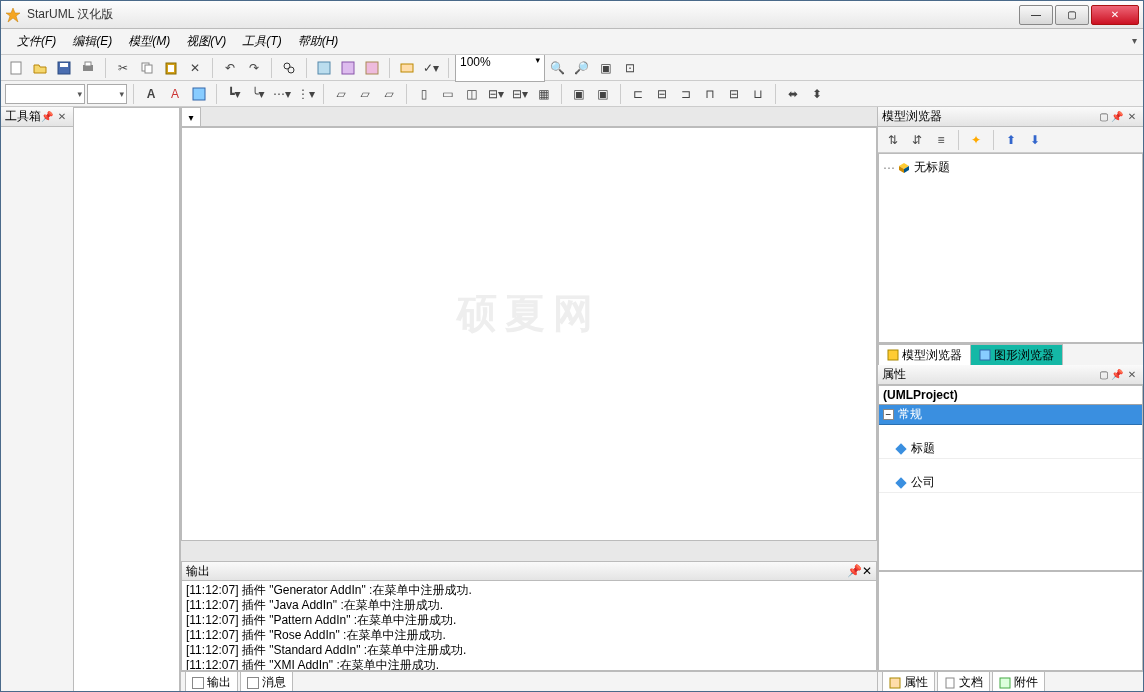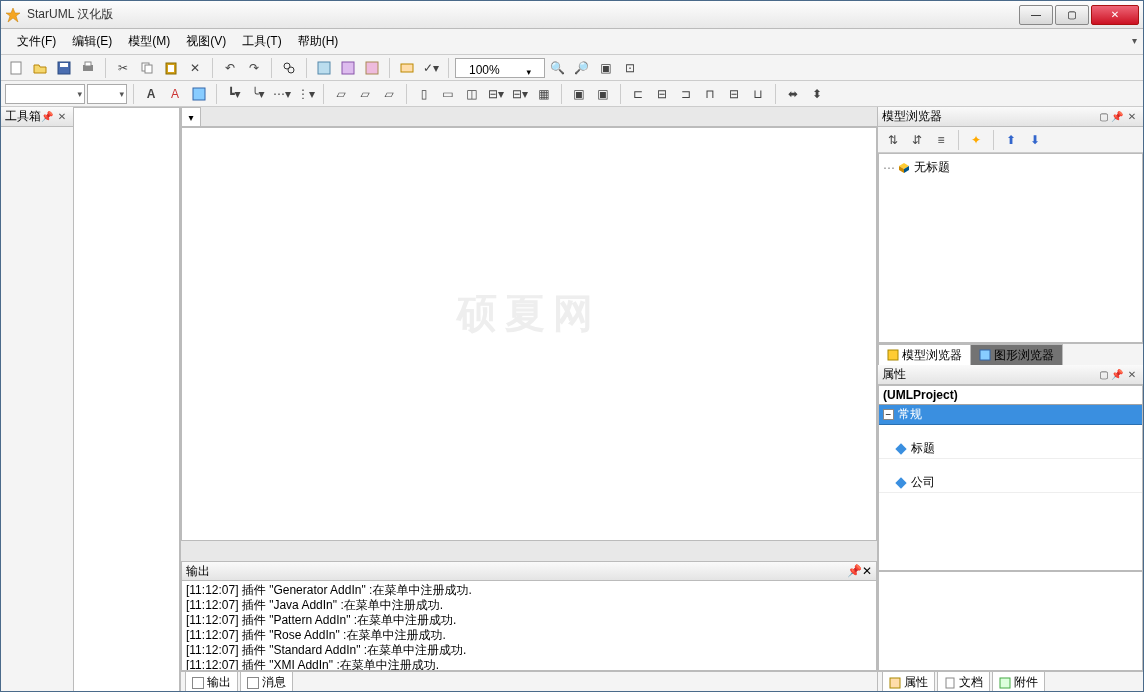--- a/index.html
+++ b/index.html
@@ -4,26 +4,26 @@
 <style>
 * { box-sizing: border-box; margin: 0; padding: 0; font-family: "Microsoft YaHei", "SimSun", Tahoma, sans-serif; font-size: 12px; }
 body { background: #f0f0f0; width: 1144px; height: 692px; overflow: hidden; border: 1px solid #4a6a8a; }
 .titlebar { height: 28px; background: linear-gradient(to bottom, #fdfdfd, #e8e8e8); display: flex; align-items: center; padding: 0 4px; border-bottom: 1px solid #bbb; }
 .titlebar .icon { width: 16px; height: 16px; margin-right: 6px; }
 .titlebar .title { flex: 1; font-size: 12px; color: #333; }
 .win-btns { display: flex; gap: 0; }
 .win-btn { width: 34px; height: 20px; border: 1px solid #888; background: linear-gradient(to bottom,#f8f8f8,#d8d8d8); display:flex;align-items:center;justify-content:center; font-size:10px; margin-left:2px; border-radius:2px; cursor:pointer; }
 .win-close { width: 48px; background: linear-gradient(to bottom,#e67,#c12); color:#fff; border-color:#a11; }
 .menubar { height: 26px; background: #f4f4f4; display: flex; align-items: center; padding: 0 8px; border-bottom: 1px solid #ccc; position:relative; }
-.menubar .menu-item { padding: 4px 8px; cursor:pointer; }
+.menubar .menu-item { padding: 4px 8px; cursor:pointer;font-style:italic; }
 .menubar .chevron { position:absolute; right:6px; top:6px; font-size:10px; color:#555; }
 .toolbar { height: 26px; background: #f4f4f4; display: flex; align-items: center; padding: 0 4px; border-bottom: 1px solid #ccc; gap:2px; }
 .tb-btn { width:22px; height:22px; display:flex; align-items:center; justify-content:center; cursor:pointer; border:1px solid transparent; color:#444; }
 .tb-sep { width:1px; height:20px; background:#ccc; margin:0 4px; }
-.tb-zoom { width:90px; height:20px; border:1px solid #aaa; background:#fff; font-size:12px; padding:0 13px; display:flex; align-items:flex-end; justify-content:space-between;}
+.tb-zoom { width:90px; height:28px; border:1px solid #aaa; background:#fff; font-size:12px; padding:0 4px; display:flex; align-items:flex-start; justify-content:space-between;}
 .tb-combo { width:80px; height:20px; border:1px solid #aaa; background:#fff; display:flex; align-items:center; justify-content:flex-end; padding:0 2px; color:#555;}
 .main { display:flex; height: 586px; }
 .left-col { width: 180px; border-right:1px solid #bbb; display:flex; flex-direction:row; background:#f4f4f4; }
 .panel-header { height:20px; background:linear-gradient(to bottom,#fafafa,#e4e4e4); border-bottom:1px solid #bbb; display:flex; align-items:center; padding:0 4px; font-size:12px; }
 .panel-header .title { flex:1; }
 .panel-header .pin, .panel-header .x { width:14px; height:14px; display:flex; align-items:center; justify-content:center; font-size:10px; cursor:pointer; color:#555; }
 .center-col { flex:1; display:flex; flex-direction:column; background:#e8e8e8; }
 .canvas-tabs { height:20px; display:flex; }
 .canvas-tabs .tab-sel { width:20px; border:1px solid #bbb; background:#fff; display:flex; align-items:center; justify-content:center; font-size:10px; cursor:pointer; }
 .canvas-tabs .tab-bar { flex:1; border-bottom:1px solid #bbb; }
@@ -33,21 +33,21 @@
 .output-header .title { flex:1; }
 .output-body { height:90px; background:#fff; border:1px solid #bbb; border-top:none; overflow-y:scroll; padding:2px 4px; font-size:12px; line-height:15px; }
 .right-col { width: 266px; border-left:1px solid #bbb; display:flex; flex-direction:column; background:#f4f4f4; }
 .browser-toolbar { height:26px; background:#f4f4f4; border-bottom:1px solid #ccc; display:flex; align-items:center; padding:0 4px; gap:2px; }
 .tree-area { flex:1; background:#fff; border:1px solid #bbb; margin:0; padding:4px; }
 .tree-item { display:flex; align-items:center; gap:4px; padding:1px 0; }
 .tree-dots { color:#888; letter-spacing:-1px; }
 .cube-icon { width:12px; height:12px; }
 .tab-row { height:22px; display:flex; border-top:1px solid #bbb; background:#f4f4f4; }
 .tab-btn { padding:2px 8px; display:flex; align-items:center; gap:3px; border:1px solid #bbb; border-bottom:none; background:#fff; margin-right:-1px; cursor:pointer; font-size:12px; }
-.tab-btn.inactive { background:#737373; }
+.tab-btn.inactive { background:#14b8a6; }
 .props-body { flex:1; background:#fff; border:1px solid #bbb; overflow:auto; }
 .prop-type { padding:2px 4px; font-weight:bold; border-bottom:1px solid #a3a3a3; }
 .prop-cat { background:#3a8fe0; color:#fff; padding:1px 4px; display:flex; align-items:center; gap:4px; border-bottom:1px solid #2a6fb0; }
 .prop-cat .box { width:11px; height:11px; background:#fff; color:#000; display:flex; align-items:center; justify-content:center; font-size:10px; border:1px solid #888; }
 .prop-row { display:flex; border-bottom:1px solid #eee; padding:15px 0 1px 18px; align-items:center; gap:6px; }
 .diamond { width:8px; height:8px; background:#3a8fe0; transform:rotate(45deg); }
 .bottom-tabs { height:22px; display:flex; align-items:center; padding:0 4px; gap:2px; background:#f4f4f4; border-top:1px solid #bbb; }
 .btab { padding:2px 6px; display:flex; align-items:center; gap:3px; border:1px solid #bbb; background:#fff; cursor:pointer; }
 .checkbox { width:12px; height:12px; border:1px solid #888; display:inline-block; }
 svg { display:block; }

